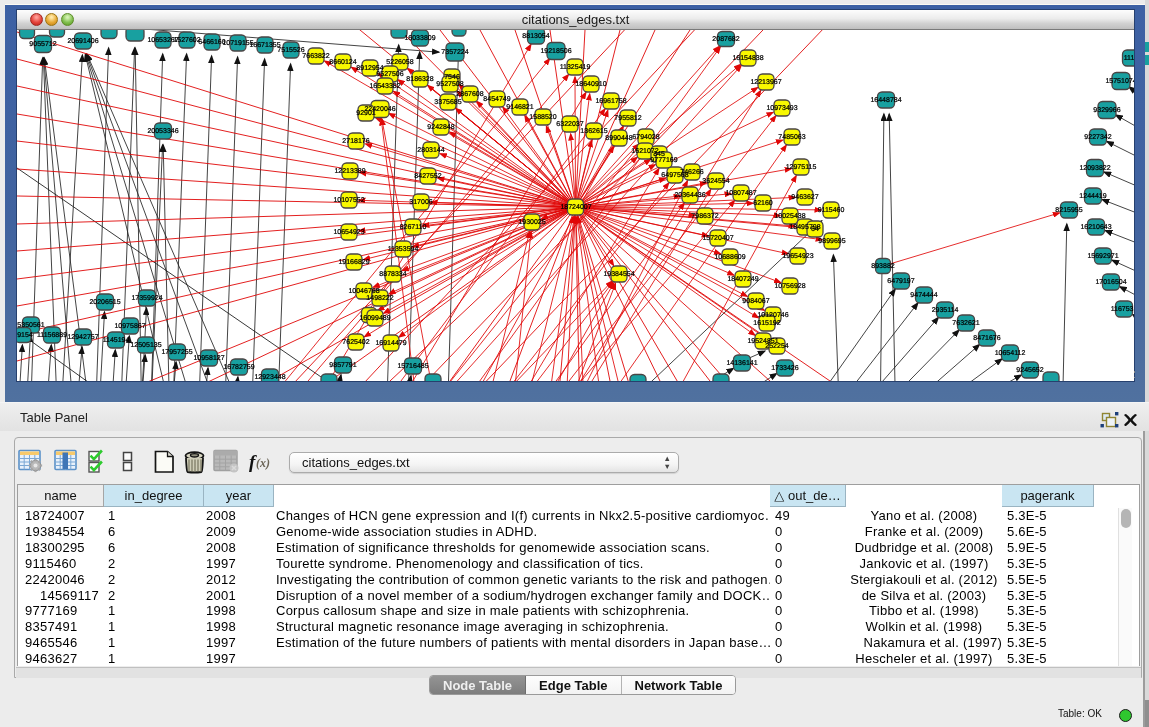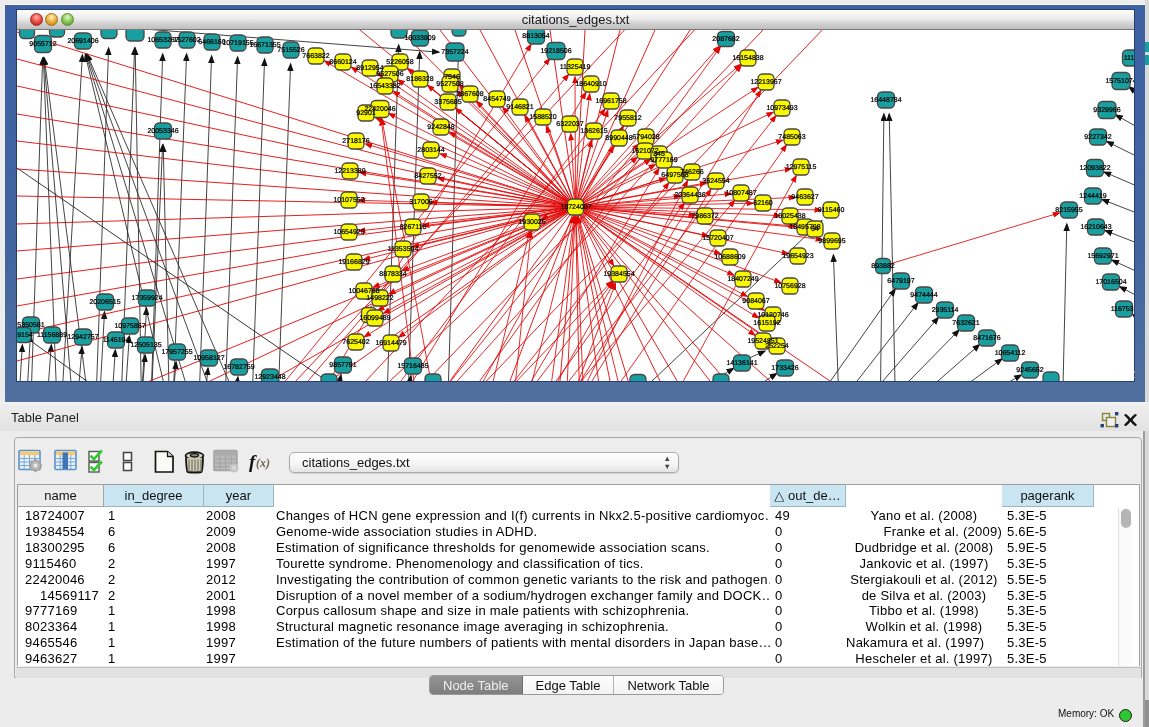--- a/index.html
+++ b/index.html
@@ -28,21 +28,21 @@
 #rsliver { left:1145px; top:0; width:4px; height:727px; background:#d9d9d9; }
 #rsliver .t1 { position:absolute; left:0; top:42px; width:4px; height:10px; background:#18a0a0;}
 #rsliver .t2 { position:absolute; left:0; top:55px; width:4px; height:10px; background:#18a0a0;}
 #rsliver .dk { position:absolute; left:0; top:700px; width:4px; height:27px; background:#8f8f8f;}
 #rline { left:1143px; top:402px; width:2px; height:325px; background:#9c9c9c; }
 
 
 #tp-head { left:0; top:402px; width:1149px; height:29px;
   background:linear-gradient(180deg,#efefef,#e2e2e2); border-top:1px solid #f5f5f5;
   font-size:13px; color:#222; }
-#tp-head span { position:absolute; left:11px; top:7px;text-align:right; }
+#tp-head span { position:absolute; left:20px; top:7px;text-align:right; }
 #tp-panel { left:14px; top:437px; width:1128px; height:241px; background:#ededed;
   border:1px solid #a9a9a9; border-radius:4px 4px 0 0; }
 
 
 .ticon { position:absolute; top:13px; }
 #combo { position:absolute; left:274px; top:14px; width:390px; height:21px;
   border:1px solid #ababab; border-radius:5px;
   background:linear-gradient(180deg,#ffffff 0%,#f4f4f4 60%,#e4e4e4 100%);
   font-size:13px; color:#111; line-height:20px; padding-left:12px;
   box-shadow:0 1px 1px rgba(0,0,0,0.12); }
@@ -61,21 +61,21 @@
 #vscroll { position:absolute; left:1100px; top:23px; width:14px; height:158px; background:#fafafa;
   border-left:1px solid #e0e0e0;}
 #vscroll .thumb { position:absolute; left:2px; top:1px; width:10px; height:19px; background:#b5b5b5; border-radius:5px;}
 #hscroll { position:absolute; left:1px; top:229px; width:1125px; height:11px; background:#e2e2e2;
   border-top:1px solid #c0c0c0;}
 
 
 #tabs { left:429px; top:675px; height:20px; border:1px solid #9a9a9a; border-radius:4px;
   overflow:hidden; display:flex; background:#fff; }
 #tabs .seg { height:20px; font-size:13px; line-height:19px; padding:0 13px; color:#111;
-  border-right:1px solid #b3b3b3; background:linear-gradient(180deg,#fdfdfd,#f2f2f2);}
+  border-right:1px solid #b3b3b3; background:linear-gradient(180deg,#fdfdfd,#f2f2f2);font-weight:bold;}
 #tabs .seg.sel { background:linear-gradient(180deg,#949494,#7b7b7b); color:#efefef;
   border-right:1px solid #6e6e6e;}
 #tabs .seg:last-child { border-right:none; }
 
 
 #status { left:1058px; top:708px; font-size:10px; color:#111; }
 #memdot { left:1119px; top:709px; width:13px; height:13px; border-radius:50%;
   background:#2fc72f; border:1.5px solid #1c1c1c; }
 </style>
 </head>
@@ -678,21 +678,21 @@
 <div class="c" style="left:752px;width:76px;padding-left:5px">49</div>
 <div class="c" style="left:828px;width:156px;text-align:center;padding-left:0">Yano et al. (2008)</div>
 <div class="c" style="left:984px;width:92px;padding-left:5px">5.3E-5</div>
 </div>
 <div class="row" style="left:0;top:39px;width:1100px">
 <div class="c" style="left:0px;width:86px;padding-left:7px">19384554</div>
 <div class="c" style="left:86px;width:100px;padding-left:4px">6</div>
 <div class="c" style="left:186px;width:70px;padding-left:2px">2009</div>
 <div class="c" style="left:256px;width:496px;padding-left:2px">Genome-wide association studies in ADHD.</div>
 <div class="c" style="left:752px;width:76px;padding-left:5px">0</div>
-<div class="c" style="left:828px;width:156px;text-align:right;padding-left:0">Franke et al. (2009)</div>
+<div class="c" style="left:828px;width:156px;text-align:center;padding-left:0">Franke et al. (2009)</div>
 <div class="c" style="left:984px;width:92px;padding-left:5px">5.6E-5</div>
 </div>
 <div class="row" style="left:0;top:55px;width:1100px">
 <div class="c" style="left:0px;width:86px;padding-left:7px">18300295</div>
 <div class="c" style="left:86px;width:100px;padding-left:4px">6</div>
 <div class="c" style="left:186px;width:70px;padding-left:2px">2008</div>
 <div class="c" style="left:256px;width:496px;padding-left:2px">Estimation of significance thresholds for genomewide association scans.</div>
 <div class="c" style="left:752px;width:76px;padding-left:5px">0</div>
 <div class="c" style="left:828px;width:156px;text-align:center;padding-left:0">Dudbridge et al. (2008)</div>
 <div class="c" style="left:984px;width:92px;padding-left:5px">5.9E-5</div>
@@ -727,35 +727,35 @@
 <div class="row" style="left:0;top:118px;width:1100px">
 <div class="c" style="left:0px;width:86px;padding-left:7px">9777169</div>
 <div class="c" style="left:86px;width:100px;padding-left:4px">1</div>
 <div class="c" style="left:186px;width:70px;padding-left:2px">1998</div>
 <div class="c" style="left:256px;width:496px;padding-left:2px">Corpus callosum shape and size in male patients with schizophrenia.</div>
 <div class="c" style="left:752px;width:76px;padding-left:5px">0</div>
 <div class="c" style="left:828px;width:156px;text-align:center;padding-left:0">Tibbo et al. (1998)</div>
 <div class="c" style="left:984px;width:92px;padding-left:5px">5.3E-5</div>
 </div>
 <div class="row" style="left:0;top:134px;width:1100px">
-<div class="c" style="left:0px;width:86px;padding-left:7px">8023364</div>
+<div class="c" style="left:0px;width:86px;padding-left:7px">8357491</div>
 <div class="c" style="left:86px;width:100px;padding-left:4px">1</div>
 <div class="c" style="left:186px;width:70px;padding-left:2px">1998</div>
 <div class="c" style="left:256px;width:496px;padding-left:2px">Structural magnetic resonance image averaging in schizophrenia.</div>
 <div class="c" style="left:752px;width:76px;padding-left:5px">0</div>
 <div class="c" style="left:828px;width:156px;text-align:center;padding-left:0">Wolkin et al. (1998)</div>
 <div class="c" style="left:984px;width:92px;padding-left:5px">5.3E-5</div>
 </div>
 <div class="row" style="left:0;top:150px;width:1100px">
 <div class="c" style="left:0px;width:86px;padding-left:7px">9465546</div>
 <div class="c" style="left:86px;width:100px;padding-left:4px">1</div>
 <div class="c" style="left:186px;width:70px;padding-left:2px">1997</div>
 <div class="c" style="left:256px;width:496px;padding-left:2px">Estimation of the future numbers of patients with mental disorders in Japan base…</div>
 <div class="c" style="left:752px;width:76px;padding-left:5px">0</div>
-<div class="c" style="left:828px;width:156px;text-align:left;padding-left:0">Nakamura et al. (1997)</div>
+<div class="c" style="left:828px;width:156px;text-align:right;padding-left:0">Nakamura et al. (1997)</div>
 <div class="c" style="left:984px;width:92px;padding-left:5px">5.3E-5</div>
 </div>
 <div class="row" style="left:0;top:166px;width:1100px">
 <div class="c" style="left:0px;width:86px;padding-left:7px">9463627</div>
 <div class="c" style="left:86px;width:100px;padding-left:4px">1</div>
 <div class="c" style="left:186px;width:70px;padding-left:2px">1997</div>
 <div class="c" style="left:752px;width:76px;padding-left:5px">0</div>
 <div class="c" style="left:828px;width:156px;text-align:center;padding-left:0">Hescheler et al. (1997)</div>
 <div class="c" style="left:984px;width:92px;padding-left:5px">5.3E-5</div>
 </div>
@@ -764,14 +764,14 @@
       </div>
   </div>
   <div id="hscroll"></div>
 </div>
 
 <div class="abs" id="tabs">
   <div class="seg sel">Node Table</div>
   <div class="seg">Edge Table</div>
   <div class="seg">Network Table</div>
 </div>
-<div class="abs" id="status">Memory: OK</div>
+<div class="abs" id="status">Table: OK</div>
 <div class="abs" id="memdot"></div>
 
 </body></html>

